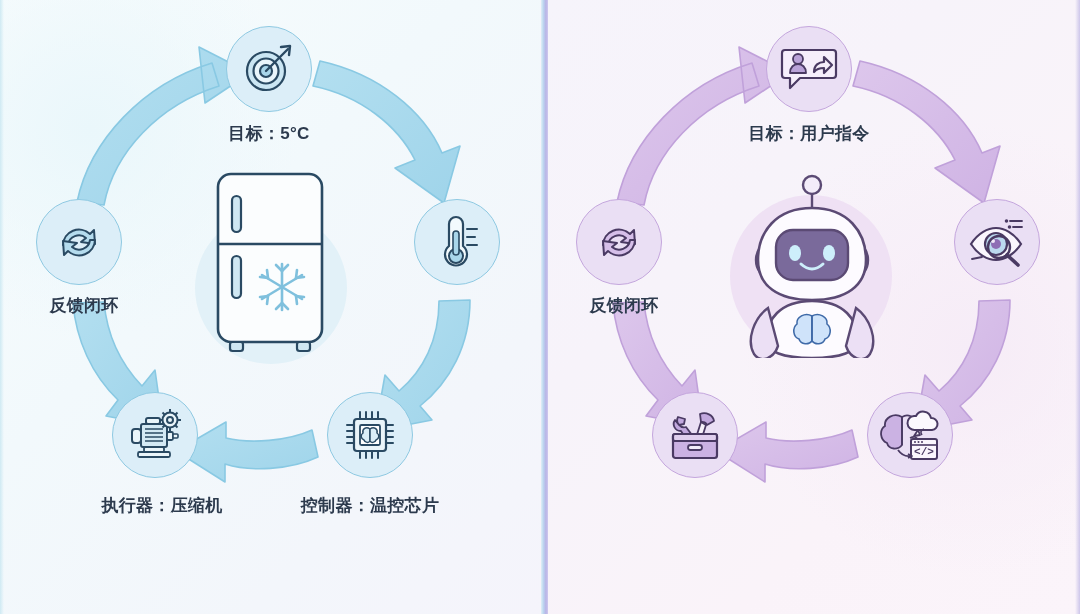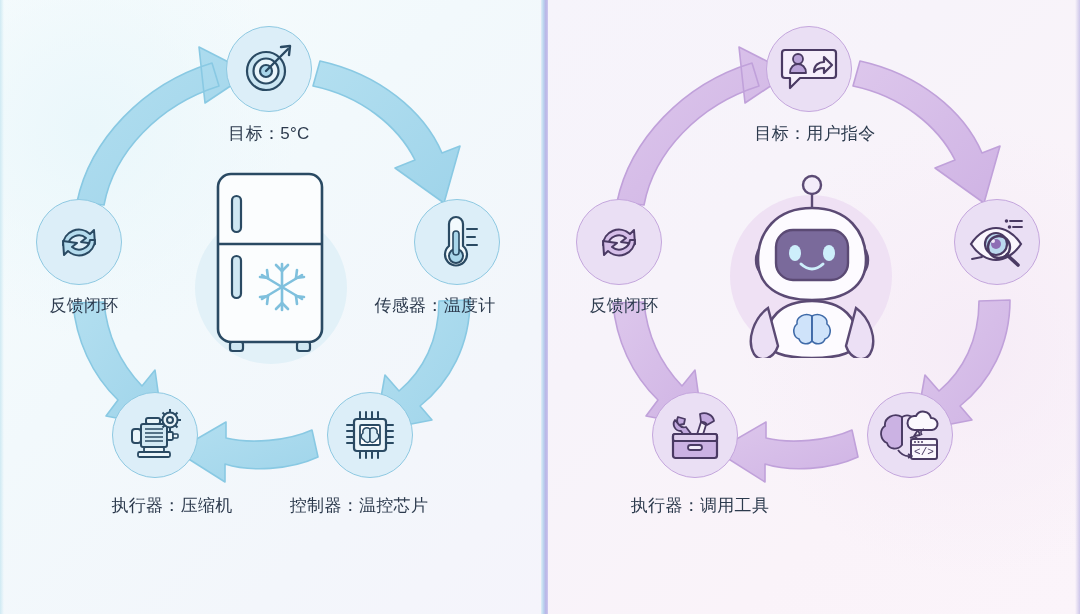--- a/index.html
+++ b/index.html
@@ -4,21 +4,21 @@
 <title>Feedback Loop Comparison Diagram</title>
 <style>
   html,body{margin:0;padding:0;}
   body{
     width:1080px;height:614px;overflow:hidden;
     font-family:"Liberation Sans","DejaVu Sans",sans-serif;
     background:#ffffff;
   }
   .stage{position:relative;width:1080px;height:614px;display:flex;}
 
-  .panel{position:relative;width:540px;height:614px;overflow:hidden;}
+  .panel{position:relative;width:540px;height:614px;overflow:hidden;font-weight:bold;}
   .panel-left{
     background:linear-gradient(135deg,#f7fcfd 0%,#f2f9fc 40%,#f3f6fb 75%,#f5f4fb 100%);
   }
   .panel-right{
     background:linear-gradient(135deg,#f6f4fb 0%,#f7f3fa 35%,#faf3f9 70%,#fbf4fa 100%);
   }
   
   .panel-left:before{
     content:"";position:absolute;left:-120px;top:-80px;width:420px;height:420px;
     background:radial-gradient(circle,#eaf7fb 0%,rgba(234,247,251,0) 70%);
@@ -136,21 +136,20 @@
           <circle cx="26" cy="41" r="7" fill="#a9d6ea" stroke="#2a4a63" stroke-width="2"></circle>
           <rect x="23" y="16" width="6" height="24" rx="3" fill="#a9d6ea" stroke="#2a4a63" stroke-width="1.6"></rect>
           <g stroke="#2a4a63" stroke-width="2" stroke-linecap="round">
             <line x1="37" y1="14" x2="47" y2="14"></line>
             <line x1="37" y1="22" x2="45" y2="22"></line>
             <line x1="37" y1="30" x2="47" y2="30"></line>
           </g>
         </svg>
       </div>
     </div>
-    <div class="lbl" style="left:330px;top:294px;width:210px;">传感器：温度计</div>
 
     <div class="node" style="left:327px;top:392px;">
       <div class="bubble" style="background:#dceef8;border:1.8px solid #8ec9e2;">
         <svg width="56" height="56" viewBox="0 0 56 56">
           <rect x="12" y="12" width="32" height="32" rx="3" fill="#eaf5fa" stroke="#2a4a63" stroke-width="2.2"></rect>
           <rect x="18" y="18" width="20" height="20" rx="1.5" fill="#ffffff" stroke="#2a4a63" stroke-width="1.8"></rect>
           <g stroke="#2a4a63" stroke-width="2" stroke-linecap="round">
             <line x1="18" y1="12" x2="18" y2="5"></line>
               <line x1="24" y1="12" x2="24" y2="5"></line>
             <line x1="30" y1="12" x2="30" y2="5"></line>
@@ -166,21 +165,21 @@
             <line x1="44" y1="18" x2="51" y2="18"></line>
               <line x1="44" y1="24" x2="51" y2="24"></line>
             <line x1="44" y1="30" x2="51" y2="30"></line>
               <line x1="44" y1="36" x2="51" y2="36"></line>
           </g>
           <path d="M28,22 c-4,-3 -8,0 -7,4 c-3,2 -2,6 1,7 c1,3 5,3 6,1 Z" fill="#dbeef7" stroke="#2a4a63" stroke-width="1.5"></path>
           <path d="M28,22 c4,-3 8,0 7,4 c3,2 2,6 -1,7 c-1,3 -5,3 -6,1 Z" fill="#dbeef7" stroke="#2a4a63" stroke-width="1.5"></path>
         </svg>
       </div>
     </div>
-    <div class="lbl" style="left:254px;top:494px;width:210px;">控制器：温控芯片</div>
+    <div class="lbl" style="left:265px;top:494px;width:210px;">控制器：温控芯片</div>
 
     <div class="node" style="left:112px;top:392px;">
       <div class="bubble" style="background:#dceef8;border:1.8px solid #8ec9e2;">
         <svg width="60" height="56" viewBox="0 0 60 56">
           <rect x="16" y="17" width="26" height="23" rx="2" fill="#d3e9f4" stroke="#2a4a63" stroke-width="2"></rect>
           <rect x="7" y="22" width="9" height="14" rx="3" fill="#eaf5fa" stroke="#2a4a63" stroke-width="2"></rect>
           <rect x="21" y="11" width="14" height="6" rx="2" fill="#eaf5fa" stroke="#2a4a63" stroke-width="2"></rect>
           <rect x="42" y="25" width="6" height="8" rx="1.5" fill="#eaf5fa" stroke="#2a4a63" stroke-width="1.8"></rect>
           <rect x="48" y="27" width="5" height="4" rx="1" fill="#eaf5fa" stroke="#2a4a63" stroke-width="1.6"></rect>
           <rect x="19" y="40" width="20" height="5" rx="1.5" fill="#eaf5fa" stroke="#2a4a63" stroke-width="1.8"></rect>
@@ -199,21 +198,21 @@
             <line x1="34" y1="13" x2="38" y2="13"></line>
               <line x1="52" y1="13" x2="56" y2="13"></line>
             <line x1="37.5" y1="5.5" x2="40" y2="8"></line>
               <line x1="50" y1="18" x2="52.5" y2="20.5"></line>
             <line x1="52.5" y1="5.5" x2="50" y2="8"></line>
               <line x1="40" y1="18" x2="37.5" y2="20.5"></line>
           </g>
         </svg>
       </div>
     </div>
-    <div class="lbl" style="left:67px;top:494px;width:210px;">执行器：压缩机</div>
+    <div class="lbl" style="left:57px;top:494px;width:210px;">执行器：压缩机</div>
 
     <div class="node" style="left:36px;top:199px;">
       <div class="bubble" style="background:#dceef8;border:1.8px solid #8ec9e2;">
         <svg width="56" height="56" viewBox="0 0 56 56">
           <path d="M12,31 a16,16 0 0 1 27,-11 l4,-4 l1,14 l-14,-2 l5,-4 a11,11 0 0 0 -18,7 Z" fill="#b5dcee" stroke="#2a4a63" stroke-width="2" stroke-linejoin="round"></path>
           <path d="M44,26 a16,16 0 0 1 -27,11 l-4,4 l-1,-14 l14,2 l-5,4 a11,11 0 0 0 18,-7 Z" fill="#b5dcee" stroke="#2a4a63" stroke-width="2" stroke-linejoin="round"></path>
         </svg>
       </div>
     </div>
     <div class="lbl" style="left:-21px;top:294px;width:210px;">反馈闭环</div>
@@ -263,21 +262,21 @@
     <div class="node" style="left:226px;top:26px;">
       <div class="bubble" style="background:#eadff4;border:1.8px solid #c4a6dd;">
         <svg width="58" height="54" viewBox="0 0 58 54">
           <path d="M5,8 h48 a3,3 0 0 1 3,3 v22 a3,3 0 0 1 -3,3 h-33 l-10,10 v-10 h-5 a3,3 0 0 1 -3,-3 v-22 a3,3 0 0 1 3,-3 Z" fill="#f5eefb" stroke="#4a3a63" stroke-width="2.2" stroke-linejoin="round"></path>
           <circle cx="18" cy="17" r="5" fill="#b9a2d8" stroke="#4a3a63" stroke-width="1.8"></circle>
           <path d="M10,31 c0,-6 4,-9 8,-9 c4,0 8,3 8,9 Z" fill="#b9a2d8" stroke="#4a3a63" stroke-width="1.8" stroke-linejoin="round"></path>
           <path d="M34,30 c0,-7 5,-10 10,-10 v-5 l8,8 l-8,8 v-5 c-4,0 -8,1.5 -10,4 Z" fill="#f5eefb" stroke="#4a3a63" stroke-width="2.2" stroke-linejoin="round"></path>
         </svg>
       </div>
     </div>
-    <div class="lbl" style="left:152px;top:122px;width:246px;text-align:center;">目标：用户指令</div>
+    <div class="lbl" style="left:146px;top:122px;width:246px;text-align:center;">目标：用户指令</div>
 
     <div class="node" style="left:414px;top:199px;">
       <div class="bubble" style="background:#eadff4;border:1.8px solid #c4a6dd;">
         <svg width="58" height="54" viewBox="0 0 58 54">
           <path d="M3,29 C10,18 20,13 28,13 C36,13 46,18 53,29 C46,40 36,45 28,45 C20,45 10,40 3,29 Z" fill="#faf6fd" stroke="#4a3a63" stroke-width="2.2"></path>
           <circle cx="28" cy="29" r="11" fill="#bcd9ef" stroke="#4a3a63" stroke-width="2.2"></circle>
           <circle cx="28" cy="29" r="5" fill="#8e6eb5"></circle>
           <circle cx="25" cy="26" r="2" fill="#f0e7f8"></circle>
           <circle cx="31" cy="32" r="11" fill="none" stroke="#4a3a63" stroke-width="2.4"></circle>
           <line x1="39" y1="40" x2="50" y2="50" stroke="#4a3a63" stroke-width="3.6" stroke-linecap="round"></line>
@@ -321,21 +320,20 @@
         <svg width="58" height="54" viewBox="0 0 58 54">
           <path d="M12,9 a7,7 0 0 0 8,10 l12,16 a4,4 0 0 1 -6,5 l-11,-17 a7,7 0 0 1 -6,-11 l4,5 l5,-1 l1,-5 Z" fill="#c2a8de" stroke="#4a3a63" stroke-width="1.8" stroke-linejoin="round"></path>
           <path d="M34,6 a10,9 0 0 1 14,7 l-7,4 a5,5 0 0 0 -6,-3 Z" fill="#c2a8de" stroke="#4a3a63" stroke-width="1.8" stroke-linejoin="round"></path>
           <path d="M35,14 l-7,22 h6 l6,-19 Z" fill="#f7f2fb" stroke="#4a3a63" stroke-width="1.8" stroke-linejoin="round"></path>
           <rect x="7" y="26" width="44" height="24" rx="2.5" fill="#cbb2e3" stroke="#4a3a63" stroke-width="2.2"></rect>
           <rect x="7" y="26" width="44" height="7" rx="2" fill="#e0cfee" stroke="#4a3a63" stroke-width="2.2"></rect>
           <rect x="22" y="37" width="14" height="5" rx="2.5" fill="#f3ecf9" stroke="#4a3a63" stroke-width="1.8"></rect>
         </svg>
       </div>
     </div>
-    <div class="lbl" style="left:55px;top:494px;width:210px;">执行器：调用工具</div>
 
     <div class="node" style="left:36px;top:199px;">
       <div class="bubble" style="background:#eadff4;border:1.8px solid #c4a6dd;">
         <svg width="56" height="56" viewBox="0 0 56 56">
           <path d="M12,31 a16,16 0 0 1 27,-11 l4,-4 l1,14 l-14,-2 l5,-4 a11,11 0 0 0 -18,7 Z" fill="#d6bfe9" stroke="#4a3a63" stroke-width="2" stroke-linejoin="round"></path>
           <path d="M44,26 a16,16 0 0 1 -27,11 l-4,4 l-1,-14 l14,2 l-5,4 a11,11 0 0 0 18,-7 Z" fill="#d6bfe9" stroke="#4a3a63" stroke-width="2" stroke-linejoin="round"></path>
         </svg>
       </div>
     </div>
     <div class="lbl" style="left:-21px;top:294px;width:210px;">反馈闭环</div>

